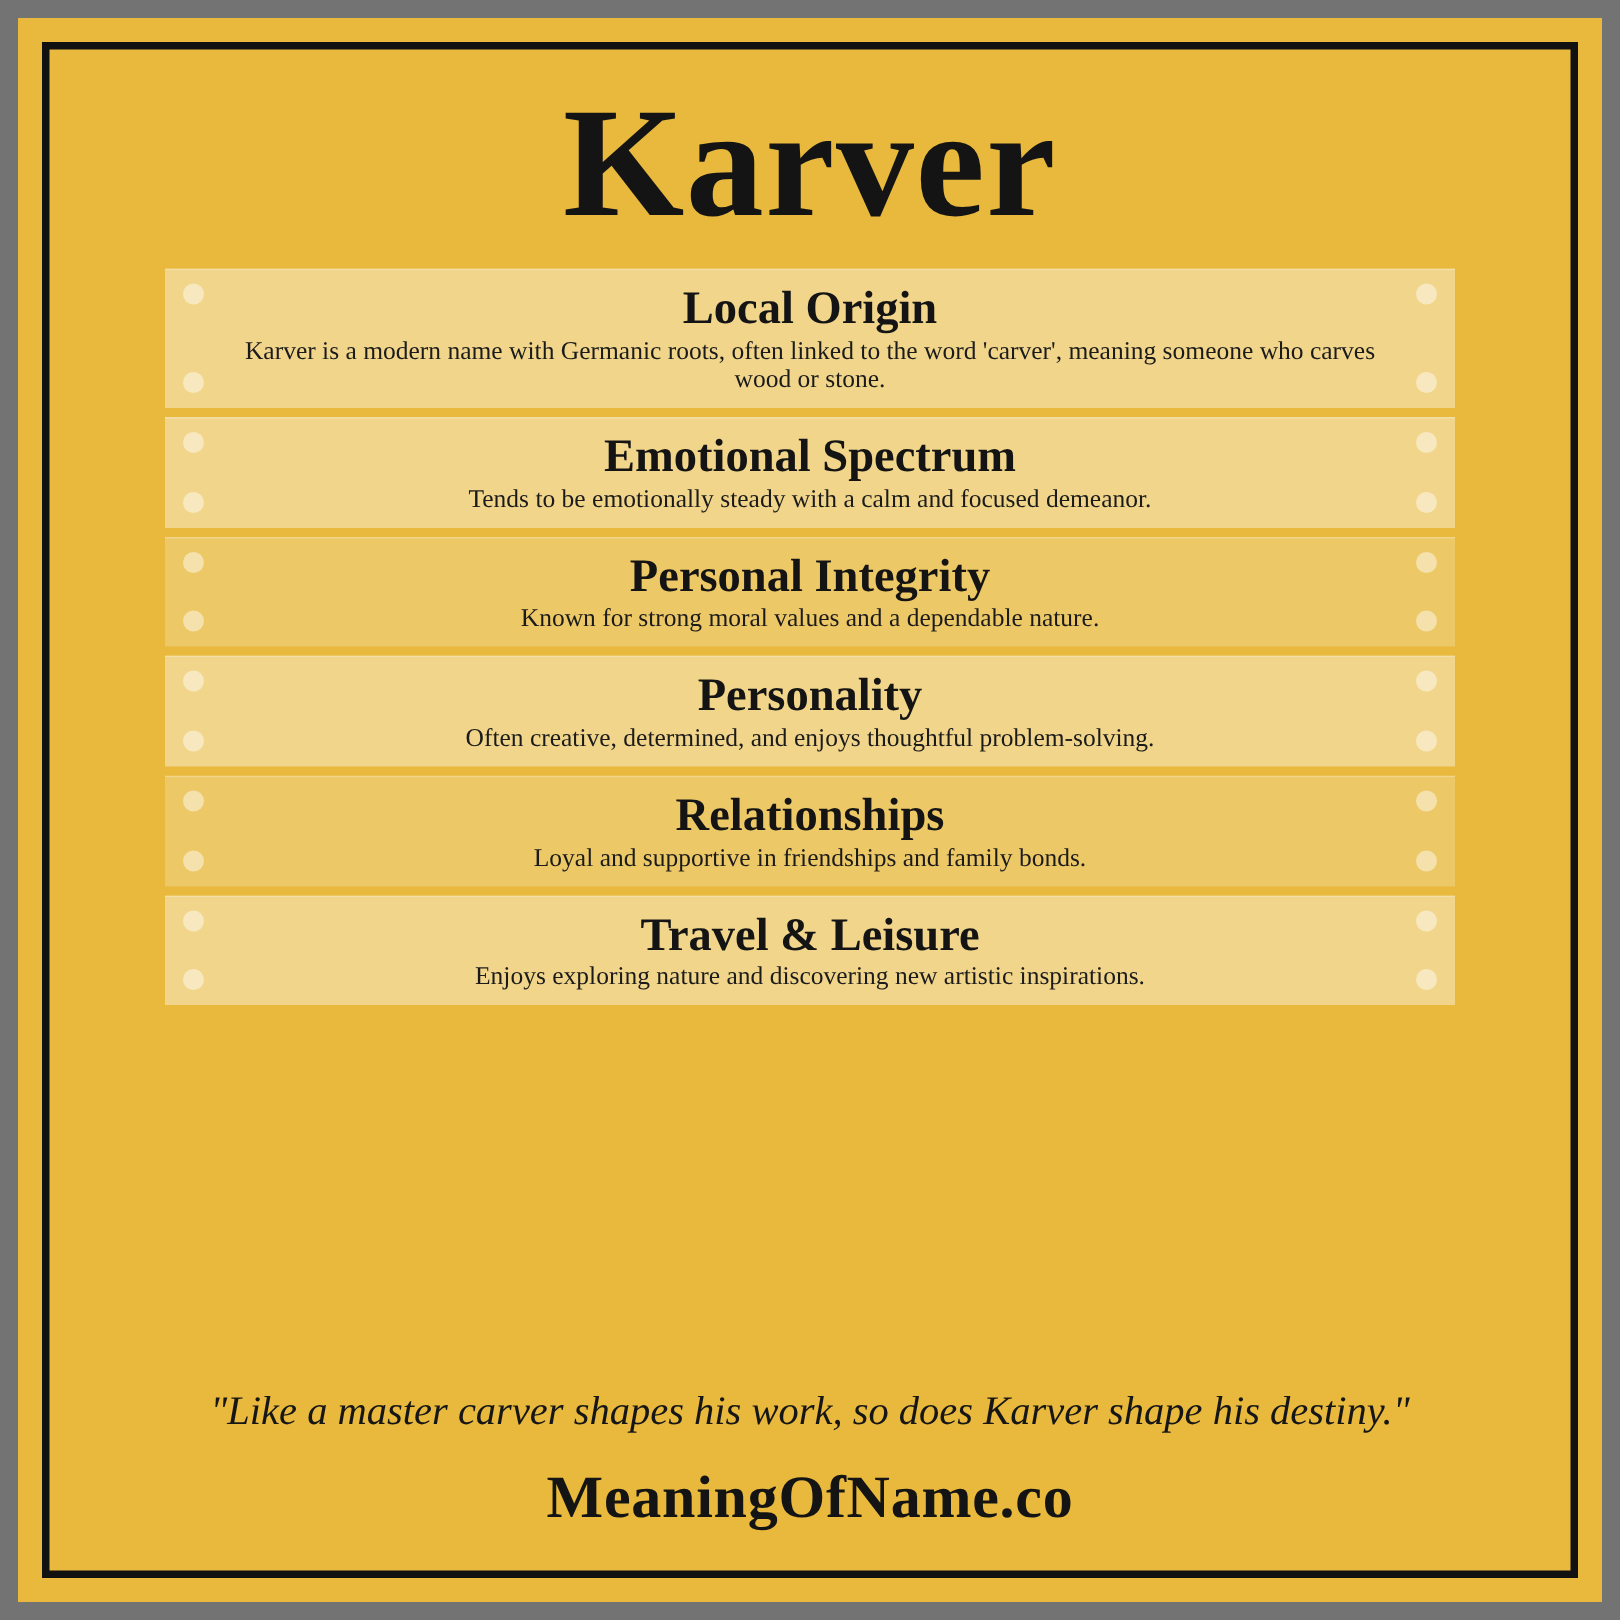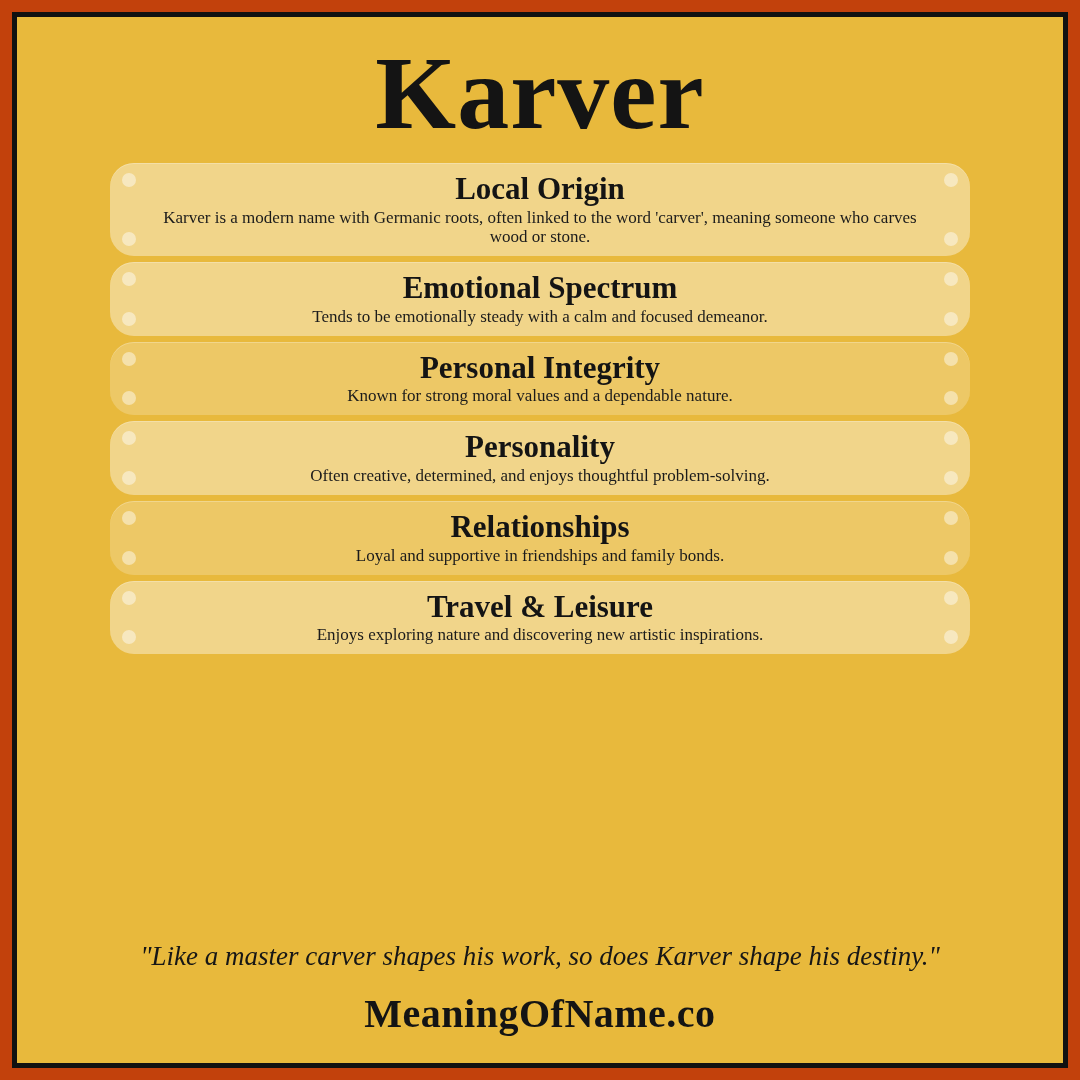--- a/index.html
+++ b/index.html
@@ -12,22 +12,22 @@
     background: #111111;
     font-family: "Liberation Serif", serif;
     overflow: hidden;
   }
   .poster {
     position: relative;
     box-sizing: border-box;
     width: 1080px;
     height: 1080px;
     background: #e8b93c;
-    border: 12px solid #c2410c;
-    padding: 0;
+    border: 12px solid #737373;
+    padding: 16px;
   }
   .inner-frame {
     box-sizing: border-box;
     width: 100%;
     height: 100%;
     border: 5px solid #111111;
     background: #e8b93c;
     padding: 14px 34px 20px 34px;
     display: flex;
     flex-direction: column;
@@ -43,21 +43,21 @@
     margin: 6px 0 14px 0;
   }
   .cards {
     flex: 0 0 auto;
   }
   .card {
     position: relative;
     box-sizing: border-box;
     margin: 0 auto 6px auto;
     width: 860px;
-    border-radius: 24px;
+    border-radius: 0;
     padding: 8px 44px 10px 44px;
     background: rgba(255, 255, 255, 0.22);
     box-shadow: 0 1px 0 rgba(255,255,255,0.25) inset;
   }
   .card.light {
     background: rgba(255, 255, 255, 0.40);
   }
   .card::before,
   .card::after {
     content: "";

